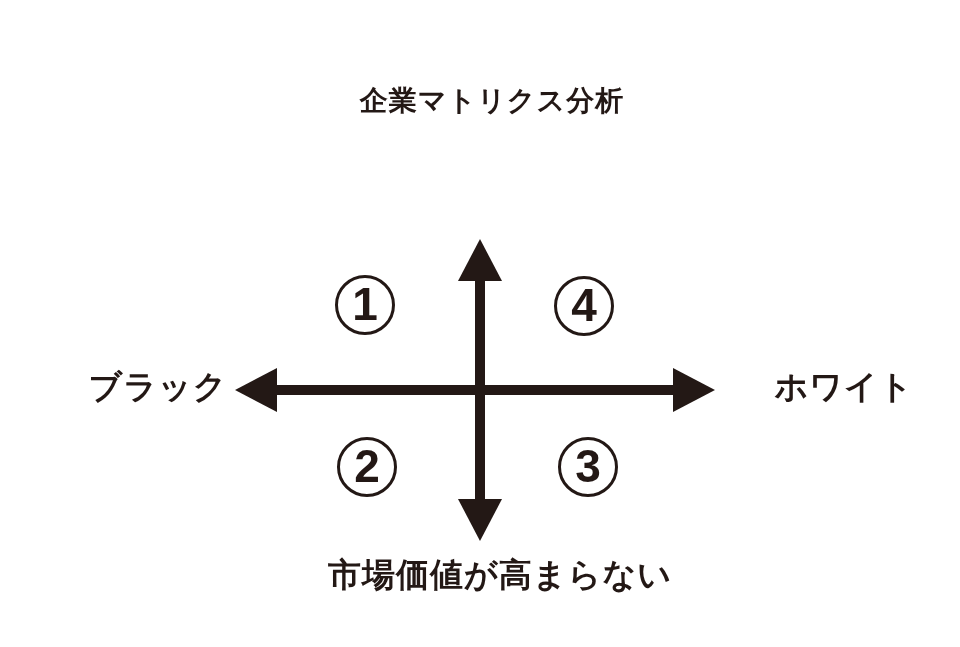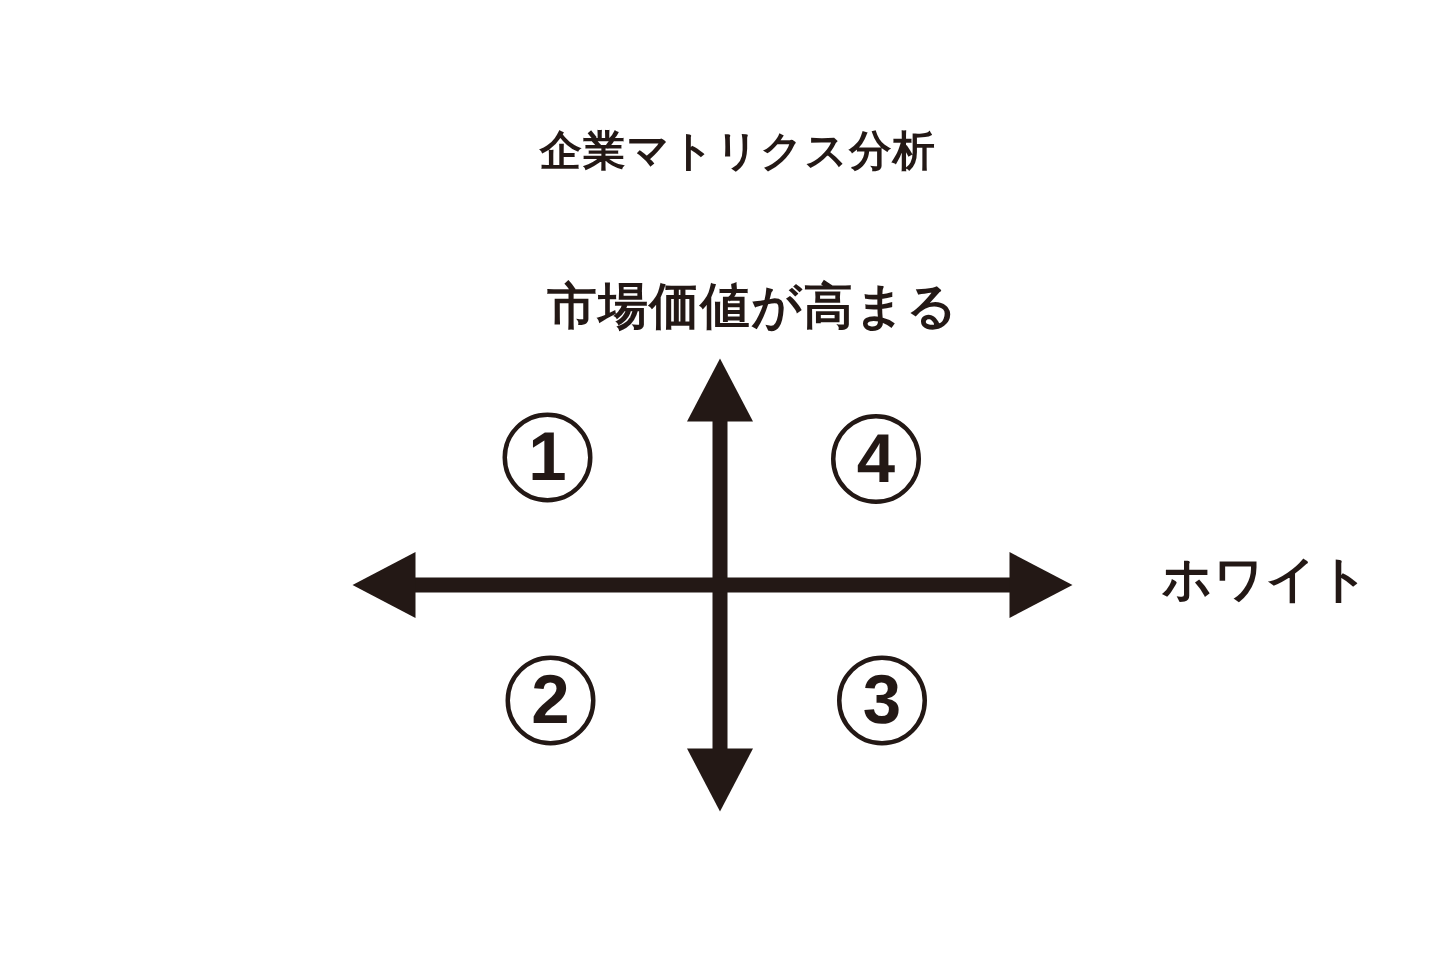--- a/index.html
+++ b/index.html
@@ -76,23 +76,24 @@
       <polygon points="480,239 458,281 502,281"></polygon>
       <polygon points="480,541 458,499 502,499"></polygon>
     </g>
     <g fill="#231815" stroke="none">
       <rect x="268" y="385" width="414" height="10"></rect>
       <polygon points="235,390 277,368 277,412"></polygon>
       <polygon points="715,390 673,368 673,412"></polygon>
     </g>
   </svg>
 
-  <div class="label axis-label axis-top-label">市場価値が高まる</div>
 
+  <div class="label axis-label axis-bottom-label">市場価値が高まらない</div>
 
+  <div class="label axis-label axis-left-label">ブラック</div>
 
   <div class="label axis-label axis-right-label">ホワイト</div>
 
   <div class="quadrant-badge badge-q1">1</div>
 
   <div class="quadrant-badge badge-q2">2</div>
 
   <div class="quadrant-badge badge-q3">3</div>
 
   <div class="quadrant-badge badge-q4">4</div>

